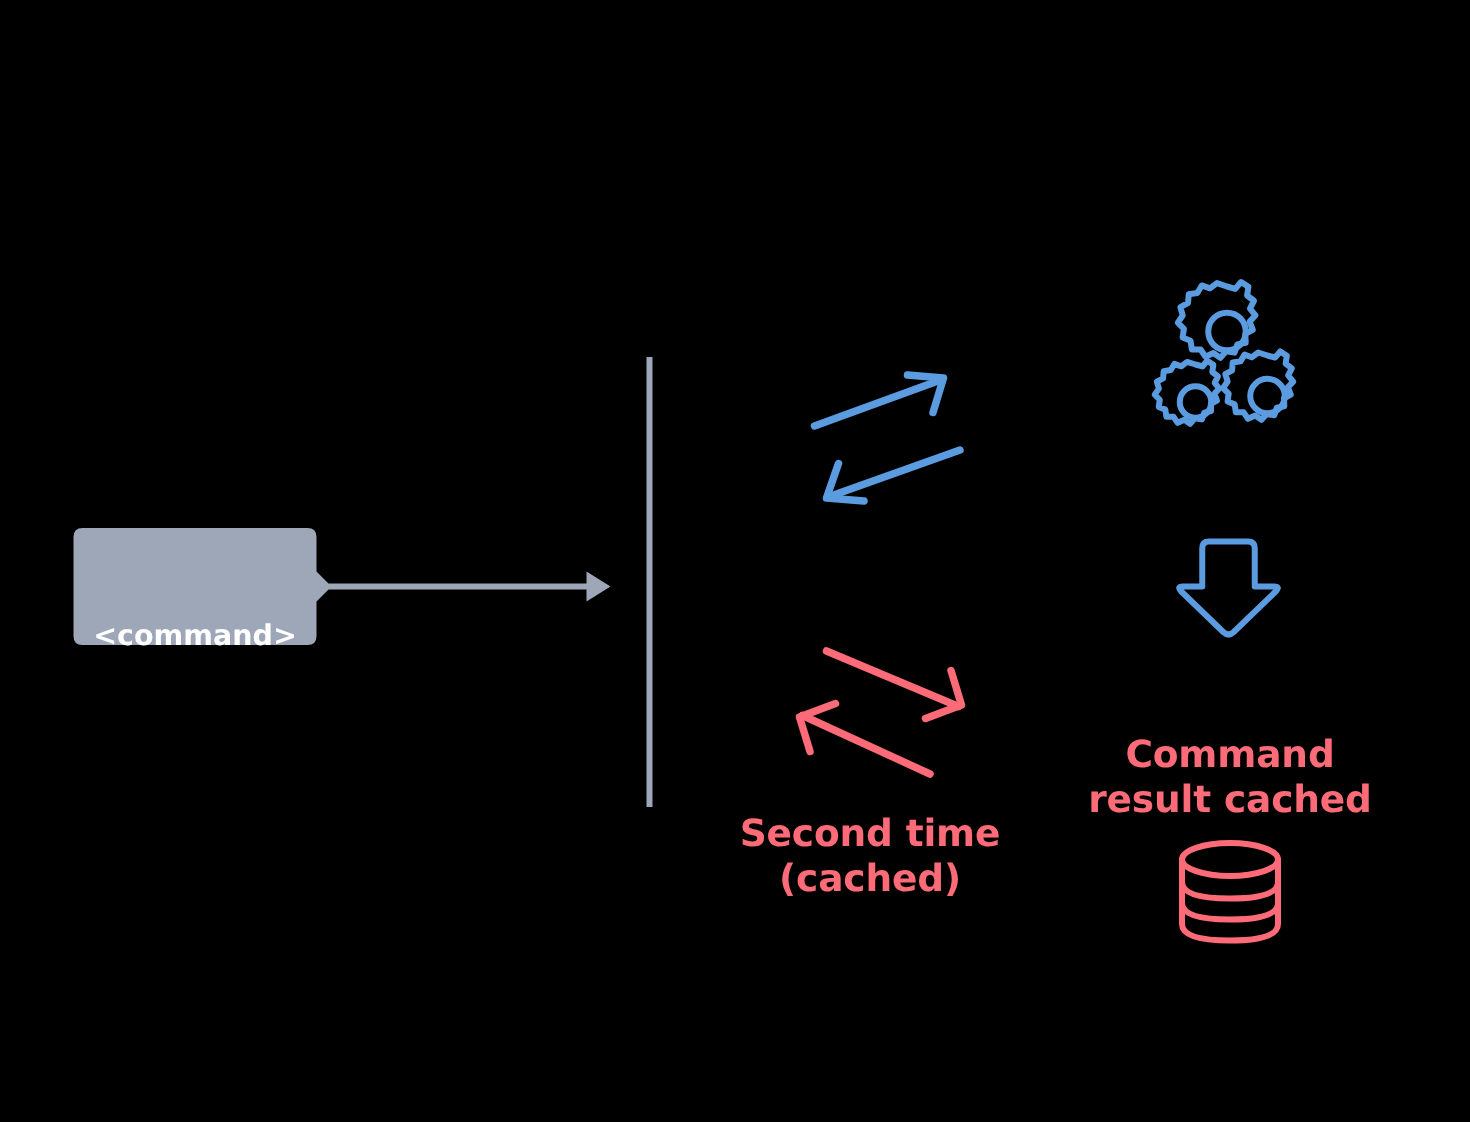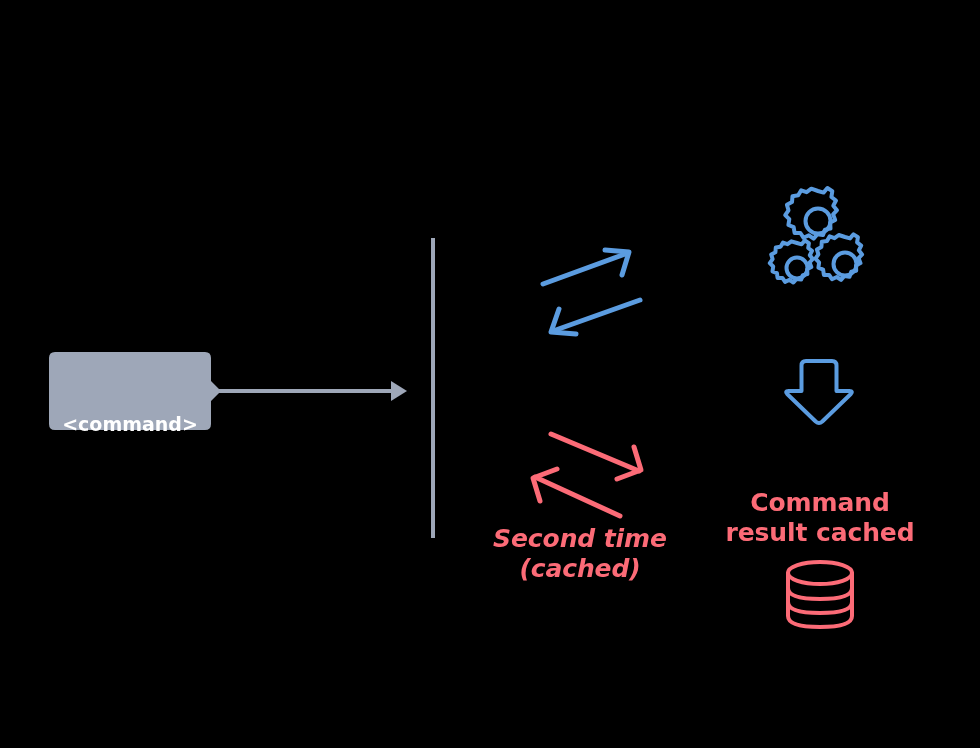--- a/index.html
+++ b/index.html
@@ -38,24 +38,23 @@
   .label-red  { color: #fc6b77; }
 
   #label-first-time {
     left: 440px;
     top: 152px;
     width: 260px;
     font-size: 25px;
   }
   #label-second-time {
     left: 450px;
-    top: 524px;
+    top: 541px;
     width: 260px;
     font-size: 25px;
-    font-style: italic;
   }
   #label-processing {
     left: 700px;
     top: 108px;
     width: 240px;
     font-size: 25px;
   }
   #label-result-cached {
     left: 700px;
     top: 488px;

